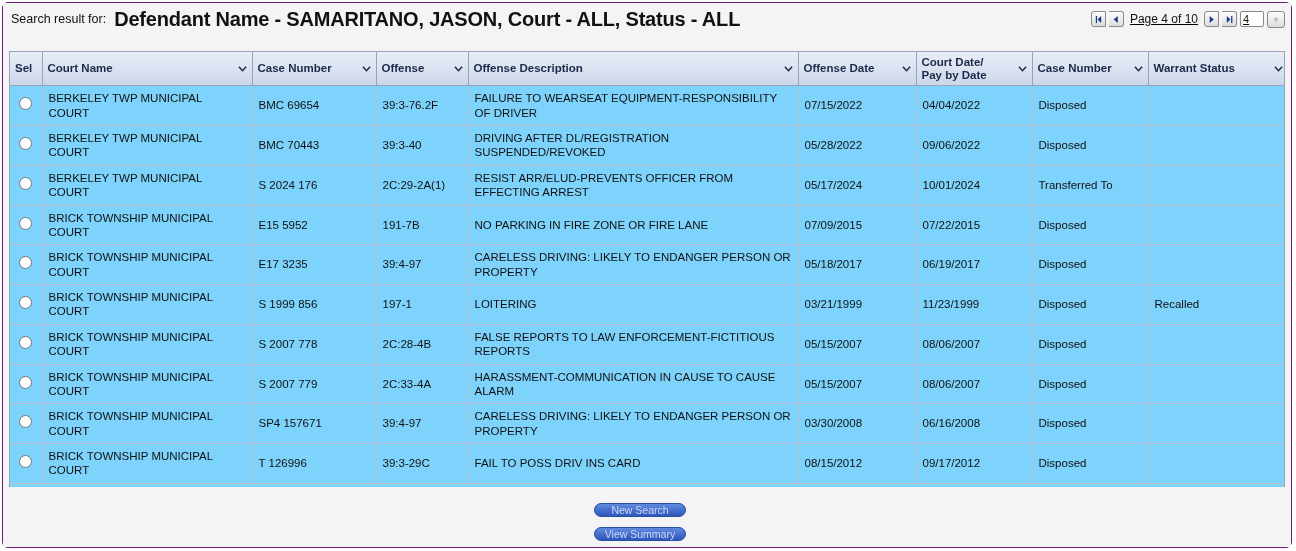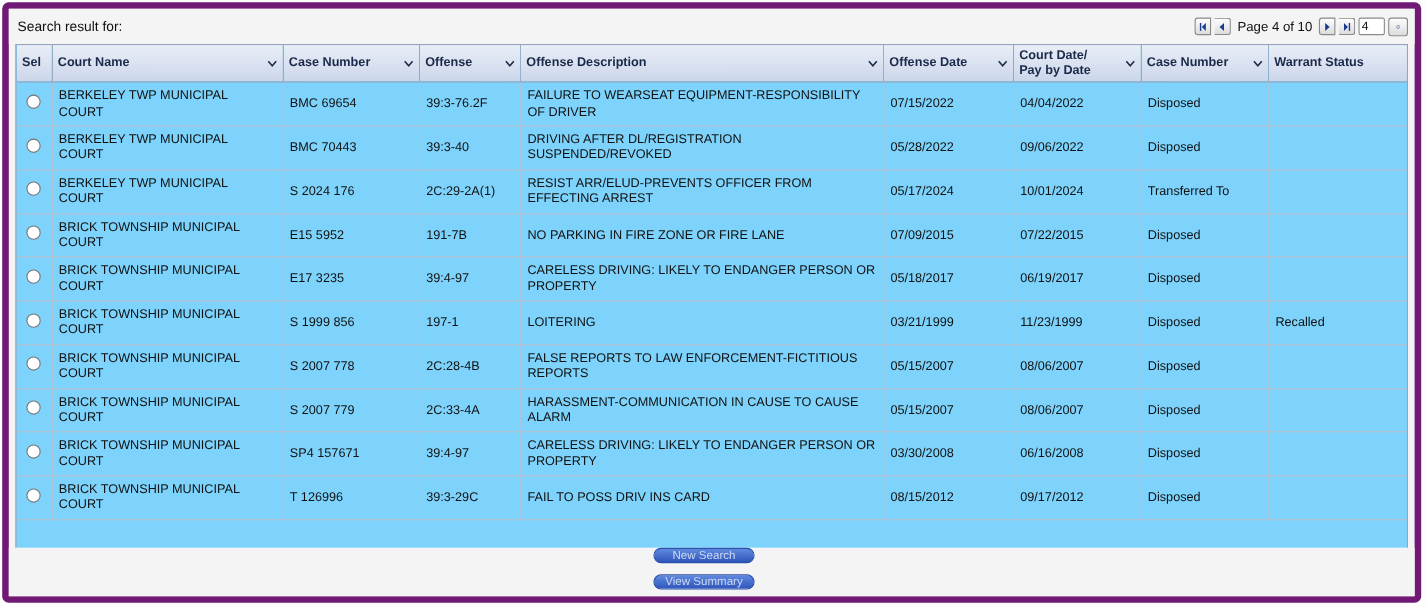--- a/index.html
+++ b/index.html
@@ -15,26 +15,27 @@
     background: #ffffff;
     box-sizing: border-box;
     overflow: hidden;
   }
   .panel {
     position: absolute;
     left: 2px;
     top: 2px;
     width: 1290px;
     height: 546px;
-    border: 6px solid #701a75;
+    border: 1px solid #701a75;
     border-radius: 6px;
     background: #f4f4f4;
     box-sizing: border-box;
     display: flex;
     flex-direction: column;
+    gap: 16px;
   }
   
   .searchbar {
     height: 32px;
     display: flex;
     align-items: center;
     padding: 0 6px 0 8px;
     box-sizing: border-box;
     background: #f4f4f4;
     gap: 8px;
@@ -50,20 +51,21 @@
     color: #111;
     white-space: nowrap;
     letter-spacing: -0.2px;
   }
   .pager {
     margin-left: auto;
     display: flex;
     align-items: center;
     gap: 3px;
     white-space: nowrap;
+    text-decoration: underline;
   }
   .pgbtn {
     width: 15px;
     height: 16px;
     border: 1px solid #8a8a8a;
     border-radius: 2px;
     background: linear-gradient(#fdfdfd, #dcdcdc);
     display: inline-flex;
     align-items: center;
     justify-content: center;
@@ -204,20 +206,21 @@
   }
 </style>
 </head>
 <body>
 
 <div id="app">
   <div class="panel">
 
     <div class="searchbar">
       <span class="search-label">Search result for:</span>
+      <span class="search-value">Defendant Name - SAMARITANO, JASON, Court - ALL, Status - ALL</span>
 
       <div class="pager">
         <button class="pgbtn grp grp-first">
           <svg viewBox="0 0 10 10" width="9" height="9" aria-hidden="true">
               <path d="M8 1 L4 5 L8 9 Z" fill="#1a3a8f"></path>
               <rect x="2" y="1" width="1.4" height="8" fill="#1a3a8f"></rect>
             </svg>
         </button>
         <button class="pgbtn grp grp-last">
           <svg viewBox="0 0 10 10" width="9" height="9" aria-hidden="true">

